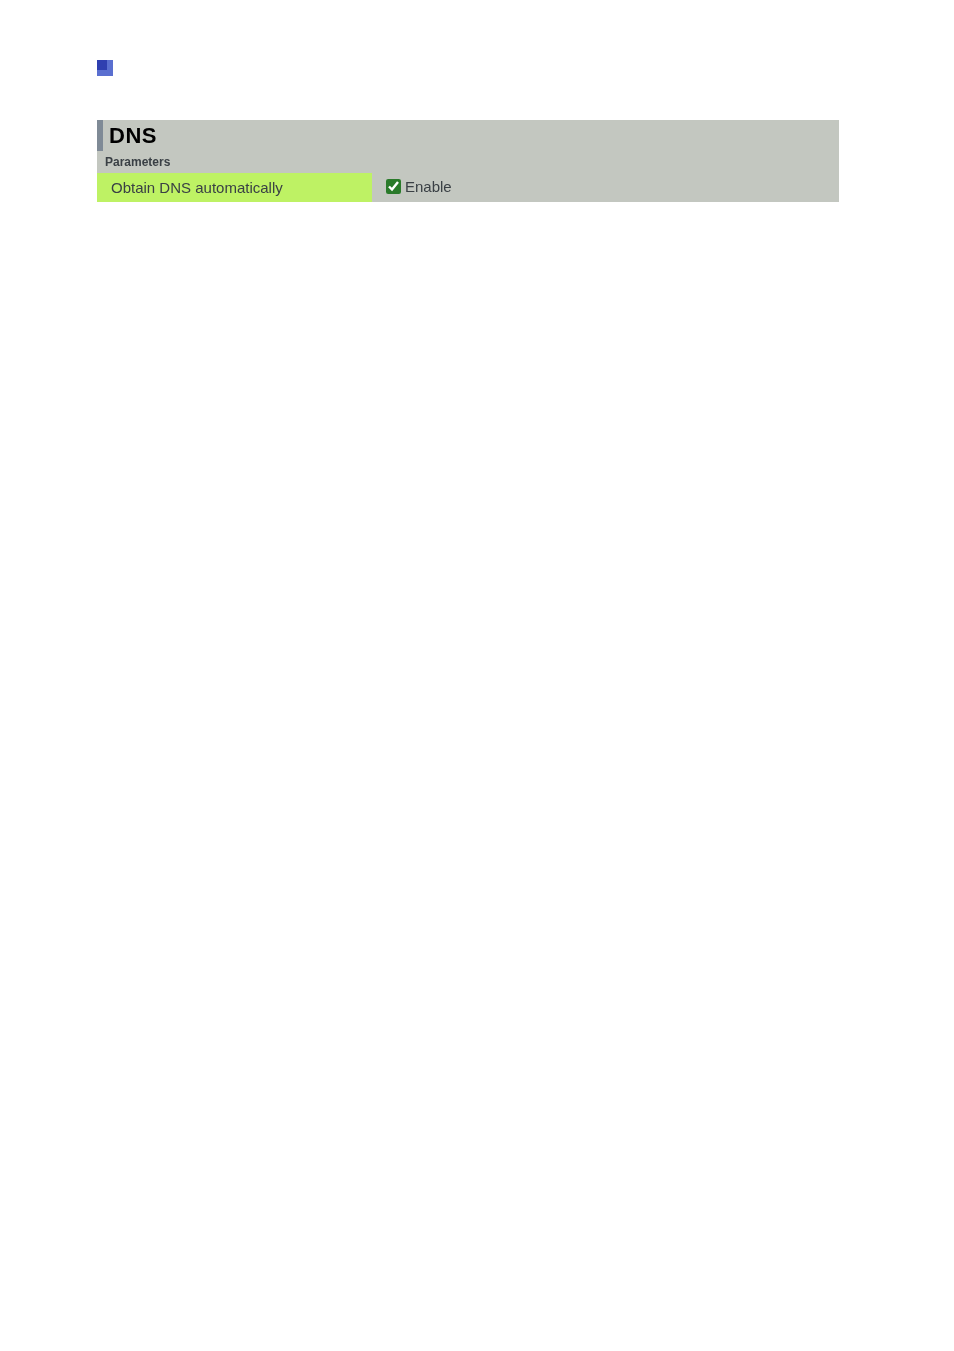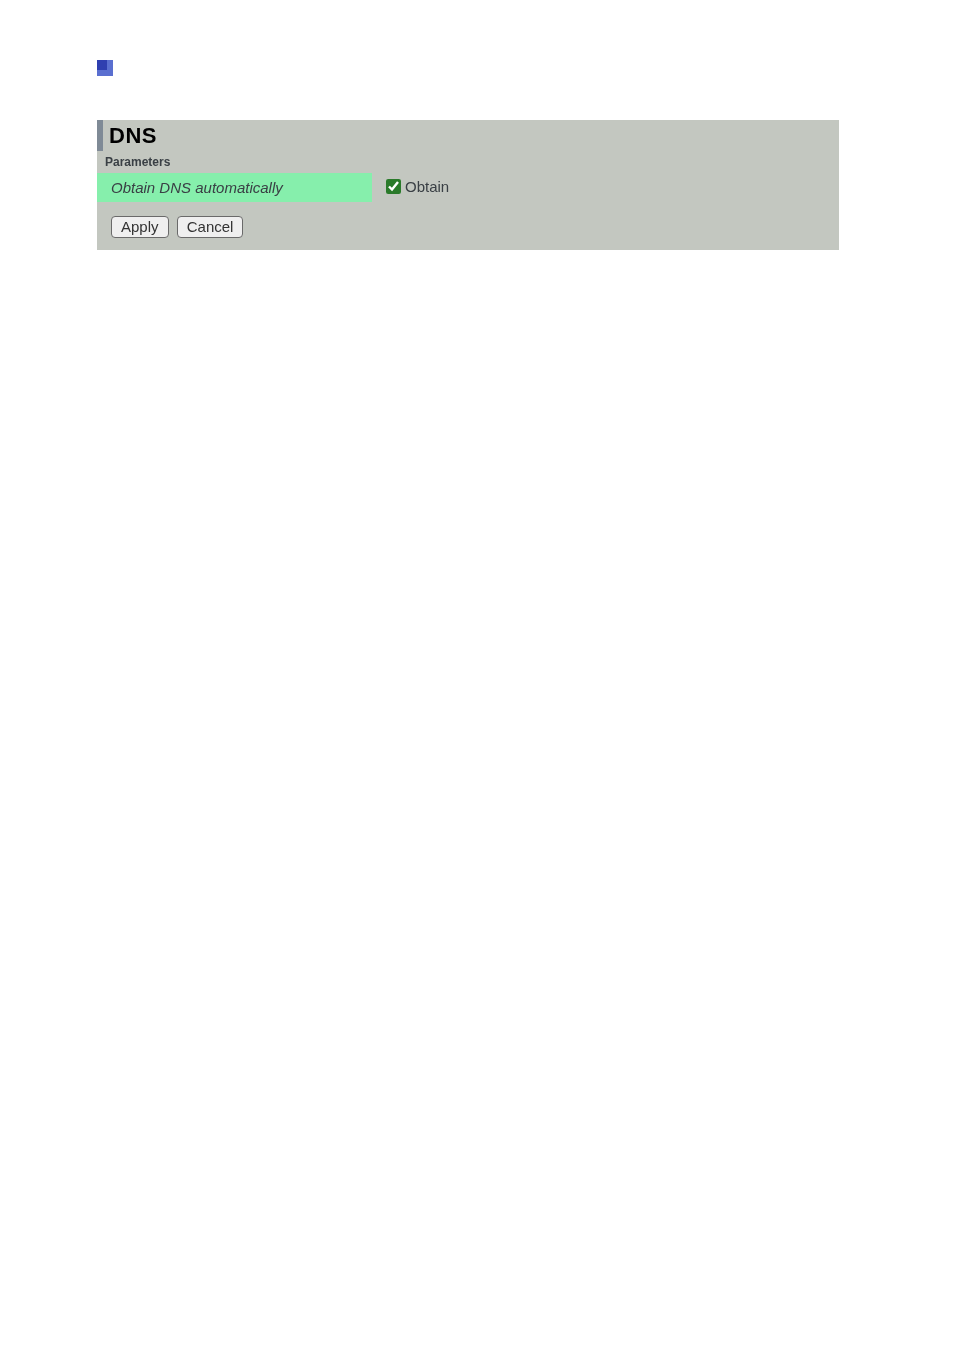--- a/index.html
+++ b/index.html
@@ -57,23 +57,22 @@
       width: 100%;
       border-collapse: collapse;
     }
     .param-table td {
       padding: 5px 6px 5px 14px;
       vertical-align: middle;
       font-size: 15px;
       color: #3a4045;
     }
     .param-table td.label-cell {
-      background: #86efac;
+      background: #bef264;
       width: 255px;
-      font-style: italic;
     }
     .param-table td.value-cell {
       background: #c3c7c0;
     }
     .param-table tr + tr td {
       border-top: 1px solid #c3c7c0;
     }
     .checkbox-wrap {
       display: inline-flex;
       align-items: center;
@@ -122,25 +121,21 @@
     <div class="panel-title">DNS</div>
     <div class="section-subtitle">Parameters</div>
 
     <table class="param-table">
       <tbody>
           <tr>
         <td class="label-cell">Obtain DNS automatically</td>
         <td class="value-cell">
           <label class="checkbox-wrap">
             <input type="checkbox" checked="checked" style="">
-            <span>Obtain</span>
+            <span>Enable</span>
           </label>
         </td>
       </tr>
     </tbody>
       </table>
 
-    <div class="button-row">
-      <button type="button" class="btn">Apply</button>
-      <button type="button" class="btn">Cancel</button>
-    </div>
   </div>
 </div>
 
 </body></html>

